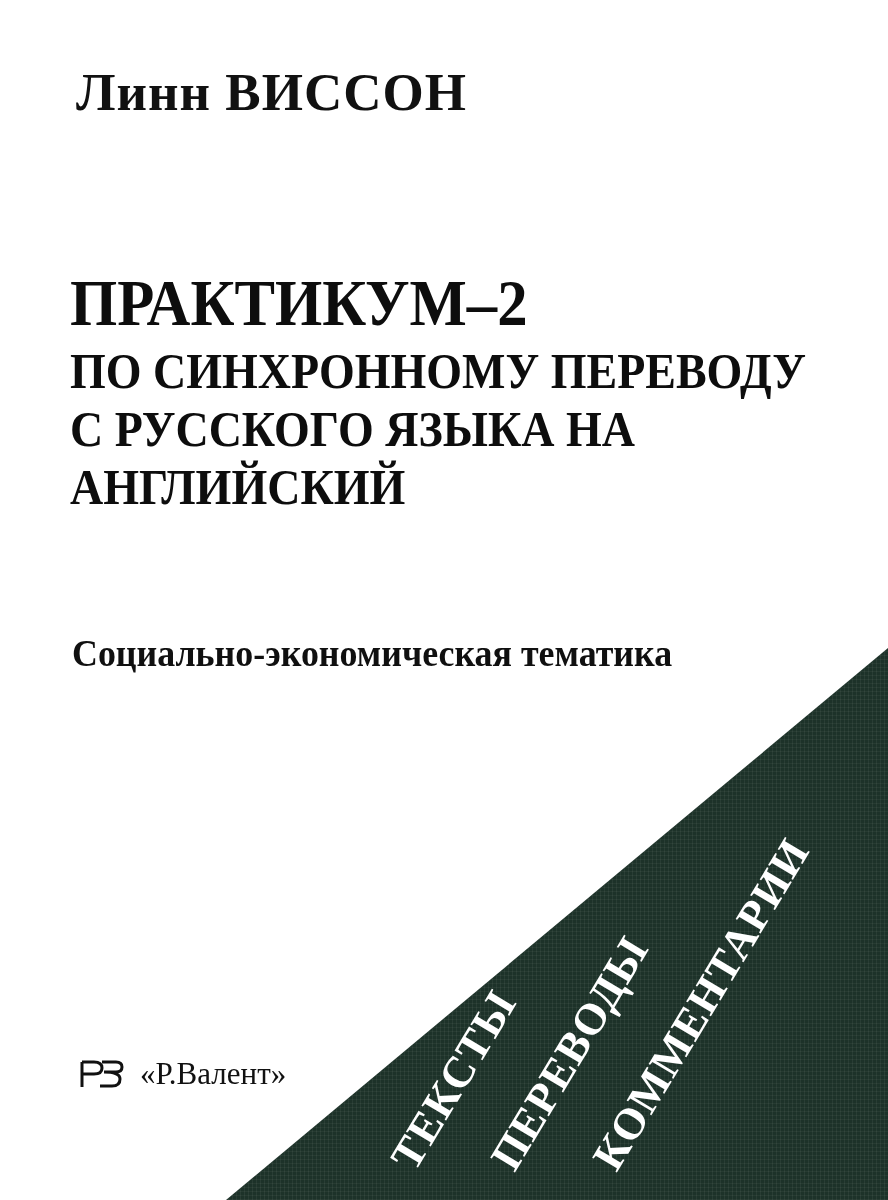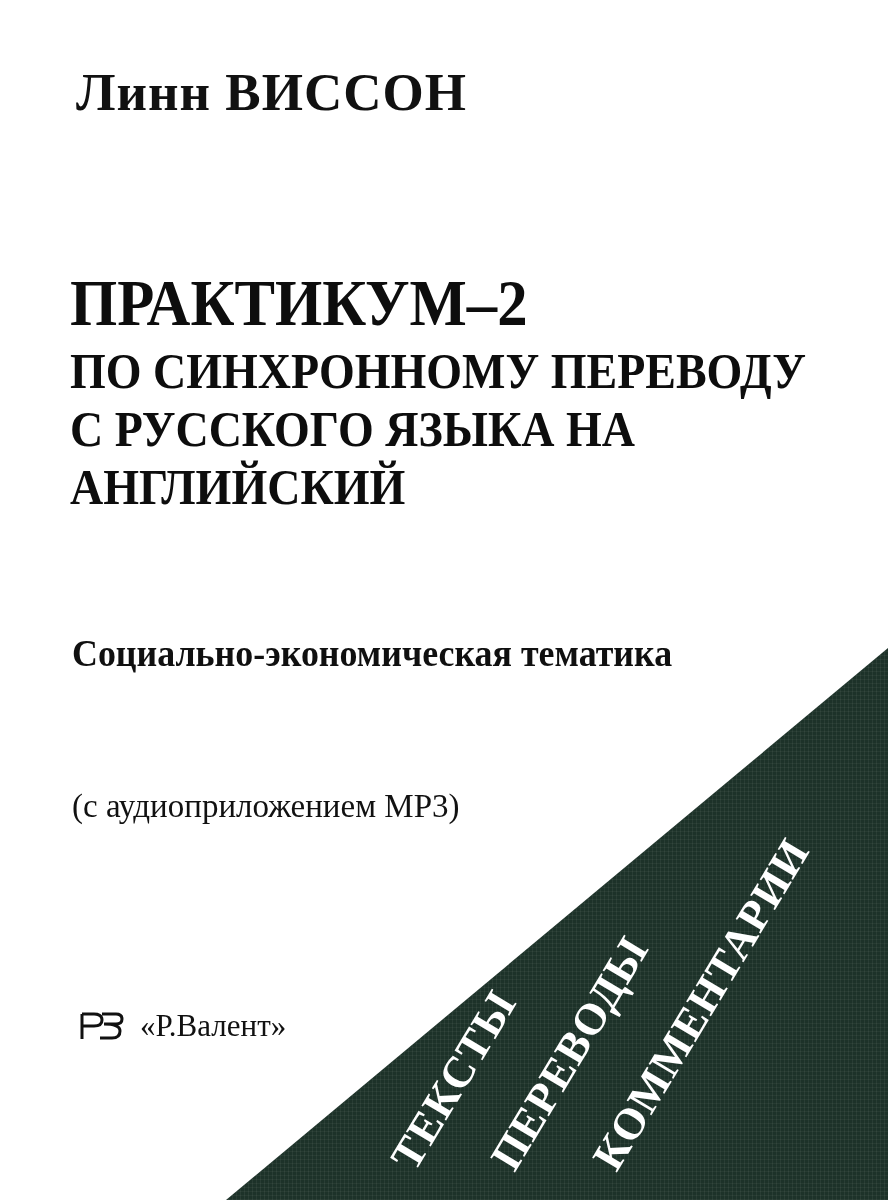--- a/index.html
+++ b/index.html
@@ -107,21 +107,21 @@
     font-family: "Liberation Serif", serif;
     font-size: 33px;
     color: #111111;
     white-space: nowrap;
   }
 
   
   .publisher {
     position: absolute;
     left: 78px;
-    top: 1008px;
+    top: 1056px;
     display: flex;
     align-items: center;
     gap: 16px;
   }
   .publisher-logo {
     width: 46px;
     height: 34px;
     position: relative;
   }
   .publisher-name {
@@ -168,21 +168,20 @@
 
   <div class="title-block">
     <div class="title-line title-main">ПРАКТИКУМ–2</div>
     <div class="title-line title-sub">ПО СИНХРОННОМУ ПЕРЕВОДУ</div>
     <div class="title-line title-sub">С РУССКОГО ЯЗЫКА НА</div>
     <div class="title-line title-sub">АНГЛИЙСКИЙ</div>
   </div>
 
   <div class="subject">Социально-экономическая тематика</div>
 
-  <div class="audio-note">(с аудиоприложением MP3)</div>
 
   <div class="publisher">
     <span class="publisher-logo">
       <svg width="46" height="34" viewBox="0 0 46 34" xmlns="http://www.w3.org/2000/svg">
         <path d="M4 5 L4 30" stroke="#111" stroke-width="3" fill="none"></path>
         <path d="M4 5 L16 5 Q24 5 24 11 Q24 17 16 17 L4 17" stroke="#111" stroke-width="3" fill="none"></path>
         <path d="M24 5 L38 5 Q44 5 44 10 Q44 15 38 15 L26 15 Q42 15 42 22 Q42 29 34 29 L22 29" stroke="#111" stroke-width="3" fill="none"></path>
       </svg>
     </span>
     <span class="publisher-name">«Р.Валент»</span>

